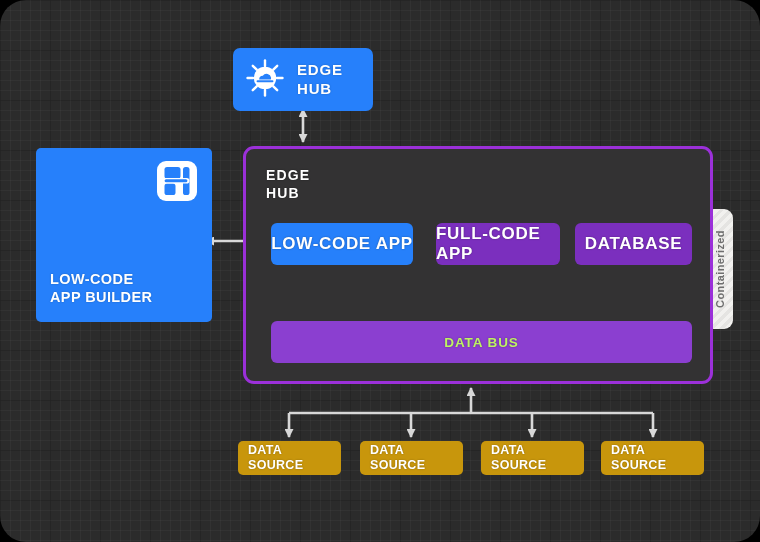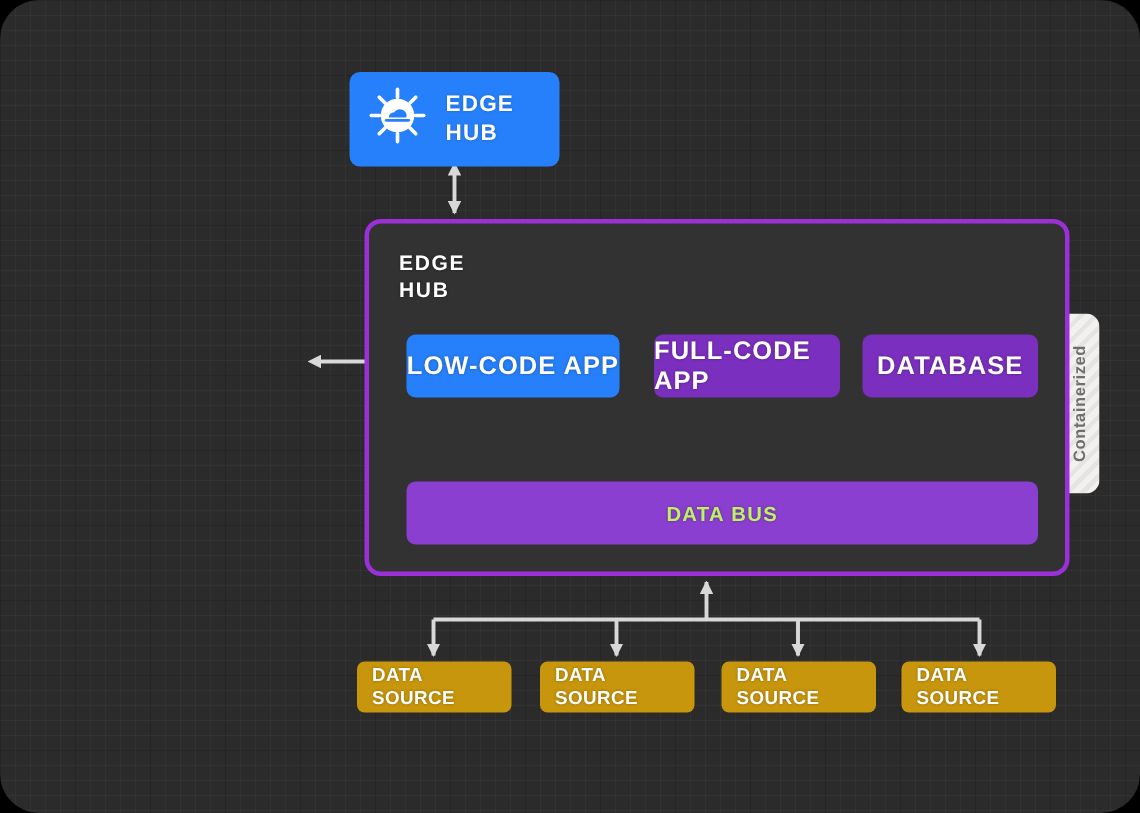--- a/index.html
+++ b/index.html
@@ -248,20 +248,36 @@
         <circle cx="20" cy="20" r="11.2" fill="#ffffff"></circle>
         <path d="M12.5 23.2 h15" stroke="#2680fb" stroke-width="1.9" stroke-linecap="round"></path>
         <path d="M14.2 21.4 a3.6 3.6 0 0 1 3.6 -3.6 a4.6 4.6 0 0 1 8.3 2.0
                  a2.6 2.6 0 0 1 -0.4 1.6 z" fill="#2680fb"></path>
       </svg>
     </span>
     <span class="label" style="white-space:pre-line;">EDGE
 HUB</span>
   </div>
 
+  <div id="app-builder" class="node">
+    <div class="icon-wrap">
+      <span>
+        <svg width="42" height="42" viewBox="0 0 42 42" xmlns="http://www.w3.org/2000/svg">
+          <rect x="1" y="1" width="40" height="40" rx="9" fill="#ffffff"></rect>
+          <rect x="8.5" y="7" width="16" height="11.5" rx="2.6" fill="#2680fb"></rect>
+          <rect x="8.5" y="23.5" width="11" height="11.5" rx="2.6" fill="#2680fb"></rect>
+          <rect x="27" y="7" width="6.5" height="28" rx="2.6" fill="#2680fb"></rect>
+          <rect x="6.5" y="18" width="27" height="5.6" rx="2.8" fill="#ffffff"></rect>
+          <rect x="8.6" y="19.3" width="22.8" height="3" rx="1.5" fill="#2680fb"></rect>
+        </svg>
+      </span>
+    </div>
+    <div class="label" style="white-space:pre-line;">LOW-CODE
+APP BUILDER</div>
+  </div>
 
   <div id="edge-hub" class="node">
     <div class="edge-title" style="white-space:pre-line;">EDGE
 HUB</div>
 
     <div class="svc" id="svc-lowcode">LOW-CODE APP</div>
     <div class="svc" id="svc-fullcode">FULL-CODE APP</div>
     <div class="svc" id="svc-database">DATABASE</div>
 
     <div id="svc-databus">DATA BUS</div>

